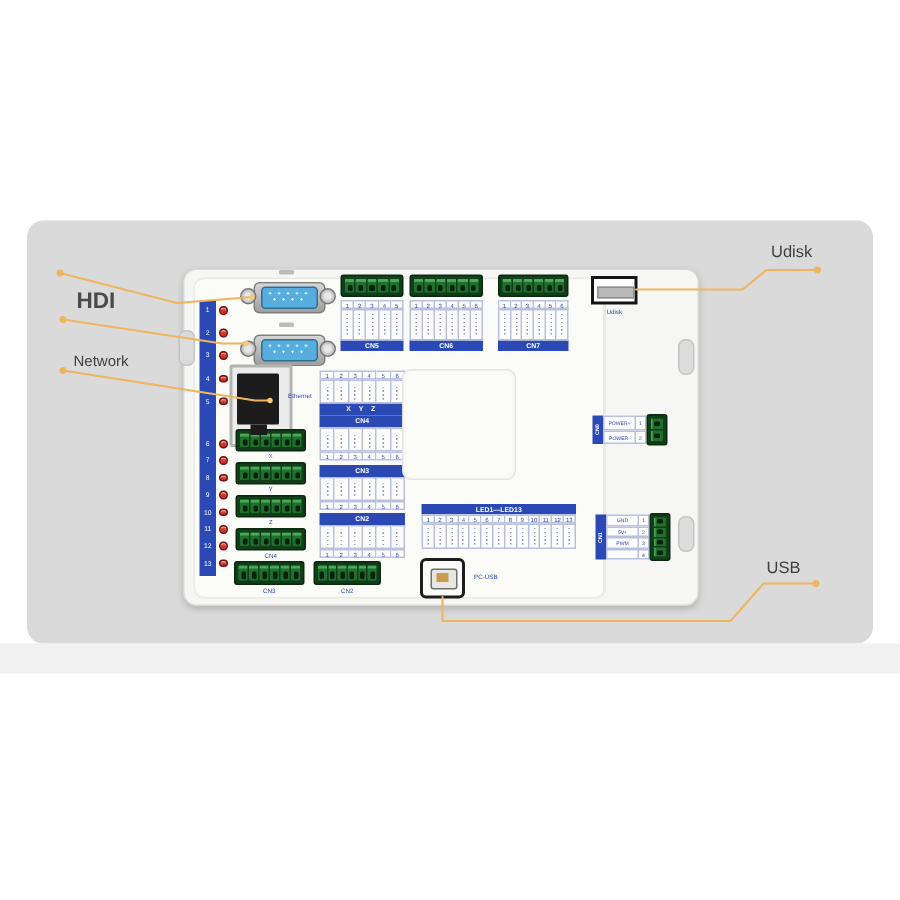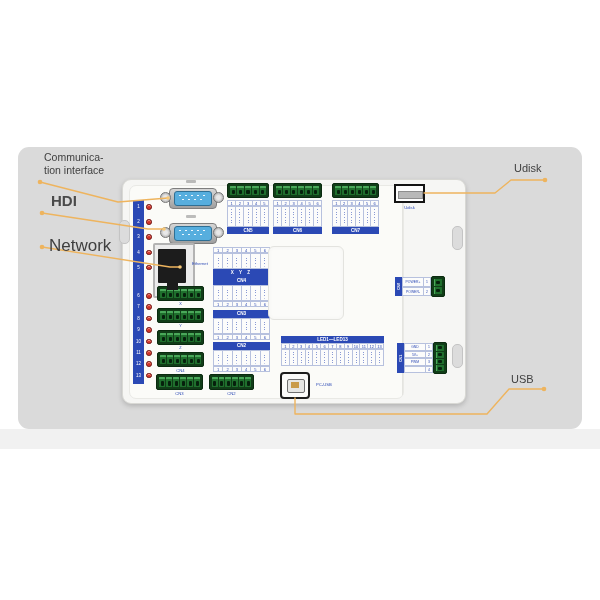--- a/index.html
+++ b/index.html
@@ -451,21 +451,17 @@
       <circle cx="545" cy="180" r="2.3"></circle>
         <circle cx="544" cy="389" r="2.3"></circle>
     </g>
     <g fill="#f6c878">
       <circle cx="168" cy="198" r="1.8"></circle>
         <circle cx="164" cy="229" r="1.8"></circle>
         <circle cx="180" cy="267" r="1.8"></circle>
     </g>
   </svg>
 
-  <div class="abs z40 callout c-sm" style="left:44px;top:151px;">
-    <div>Communica-</div>
-    <div>tion interface</div>
-  </div>
   <div class="abs z40 callout c-lg" style="left:51px;top:192px;">HDI</div>
-  <div class="abs z40 callout" style="left:49px;top:236px;font-size:17px;">Network</div>
+  <div class="abs z40 callout" style="left:49px;top:236px;font-size:10px;">Network</div>
   <div class="abs z40 callout" style="left:514px;top:162px;font-size:11px;">Udisk</div>
   <div class="abs z40 callout" style="left:511px;top:373px;font-size:11px;">USB</div>
 </div>
 
 </body></html>

